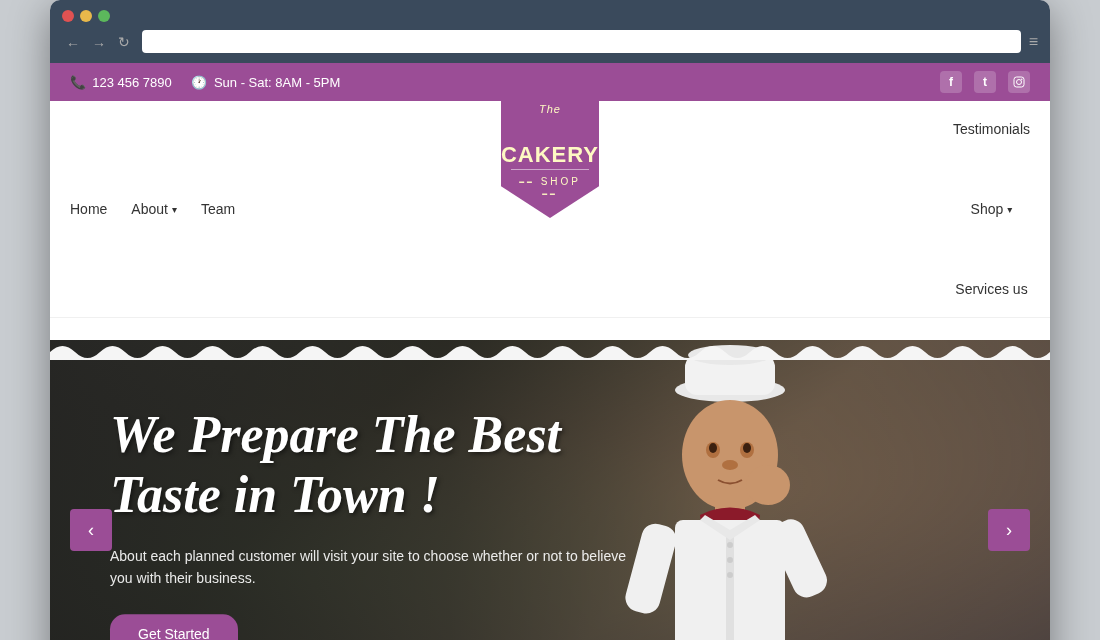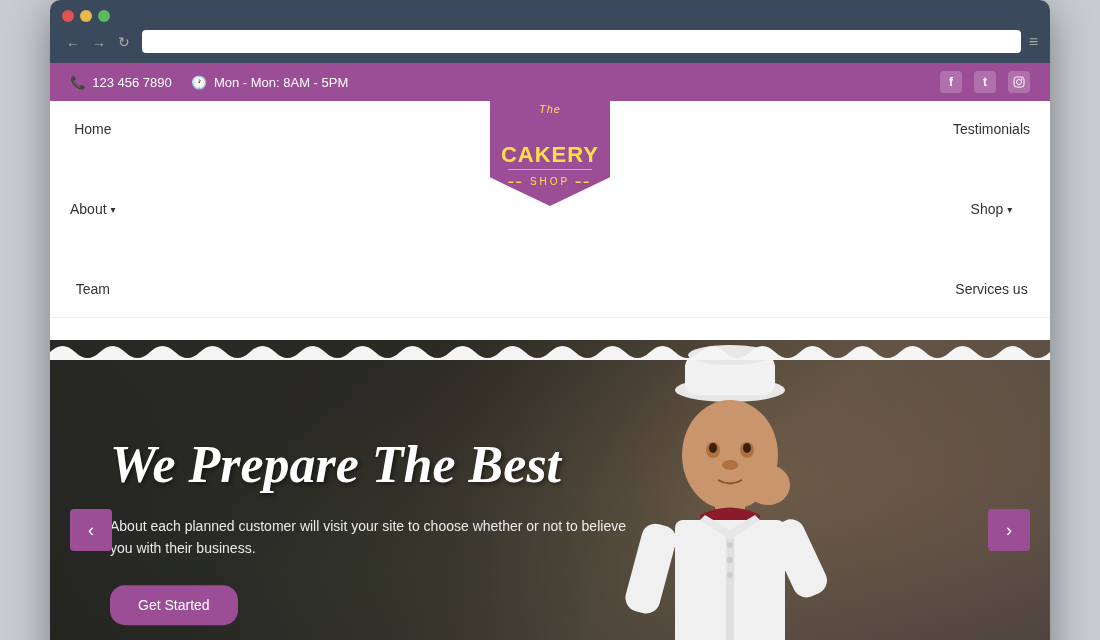--- a/index.html
+++ b/index.html
@@ -142,21 +142,20 @@
       align-items: center;
       justify-content: space-between;
       position: relative;
       border-bottom: 1px solid #f0f0f0;
     }
 
     .nav-left {
       display: flex;
       gap: 24px;
       align-items: center;
-      flex-direction: column;
     }
 
     .nav-right {
       display: flex;
       gap: 24px;
       align-items: center;
       flex-direction: column;
     }
 
     .nav-link {
@@ -180,22 +179,22 @@
       position: absolute;
       left: 50%;
       transform: translateX(-50%);
       top: -10px;
       z-index: 10;
       text-align: center;
     }
 
     .logo-shape {
       background: #9b4d96;
-      color: #fde047;
-      width: 120px;
+      color: #fef9c3;
+      width: 98px;
       padding: 12px 10px 18px 10px;
       clip-path: polygon(0 0, 100% 0, 100% 75%, 50% 100%, 0 75%);
       display: flex;
       flex-direction: column;
       align-items: center;
       line-height: 1.1;
     }
 
     .logo-the {
       font-size: 11px;
@@ -380,21 +379,21 @@
   <div class="website">
 
     <div class="top-bar">
       <div class="top-bar-left">
         <div class="top-bar-item">
           <span>📞</span>
           <span>123 456 7890</span>
         </div>
         <div class="top-bar-item">
           <span>🕐</span>
-          <span>Mon - Mon: 8AM - 5PM</span>
+          <span>Sun - Sat: 8AM - 5PM</span>
         </div>
       </div>
       <div class="top-bar-right">
         <div class="social-icon">f</div>
         <div class="social-icon">t</div>
         <div class="social-icon">
           <svg width="12" height="12" viewBox="0 0 24 24" fill="white">
             <rect x="2" y="2" width="20" height="20" rx="5" fill="none" stroke="white" stroke-width="2"></rect>
             <circle cx="12" cy="12" r="5" fill="none" stroke="white" stroke-width="2"></circle>
             <circle cx="17.5" cy="6.5" r="1.5" fill="white"></circle>
@@ -481,20 +480,21 @@
 
           <ellipse cx="168" cy="140" rx="22" ry="20" fill="#c8956c"></ellipse>
 
           <path d="M100,175 L130,195 L160,175 L155,170 L130,185 L105,170 Z" fill="#e8e8e8"></path>
         </svg>
       </div>
 
       <div class="hero-content">
         <div class="hero-title">
           <div>We Prepare The Best</div>
+          <div>Taste in Town !</div>
         </div>
         <p class="hero-desc">About each planned customer will visit your site to choose whether or not to believe you with their business.</p>
         <button class="hero-btn">Get Started</button>
       </div>
 
       <button class="hero-arrow hero-arrow-left">‹</button>
       <button class="hero-arrow hero-arrow-right">›</button>
     </div>
 
   </div>

